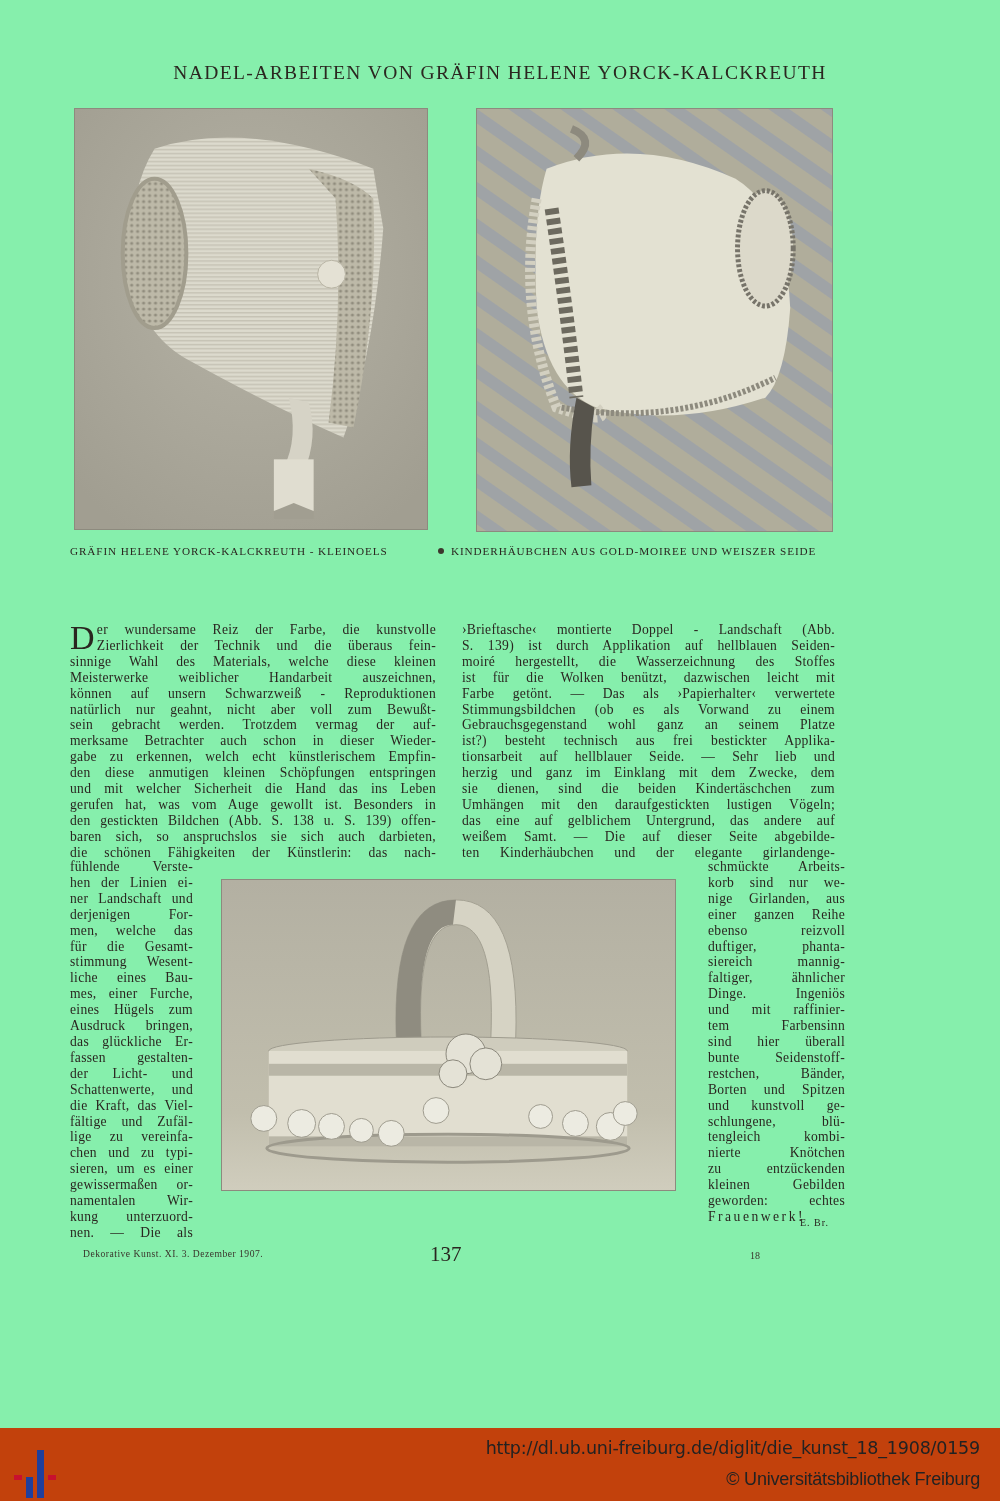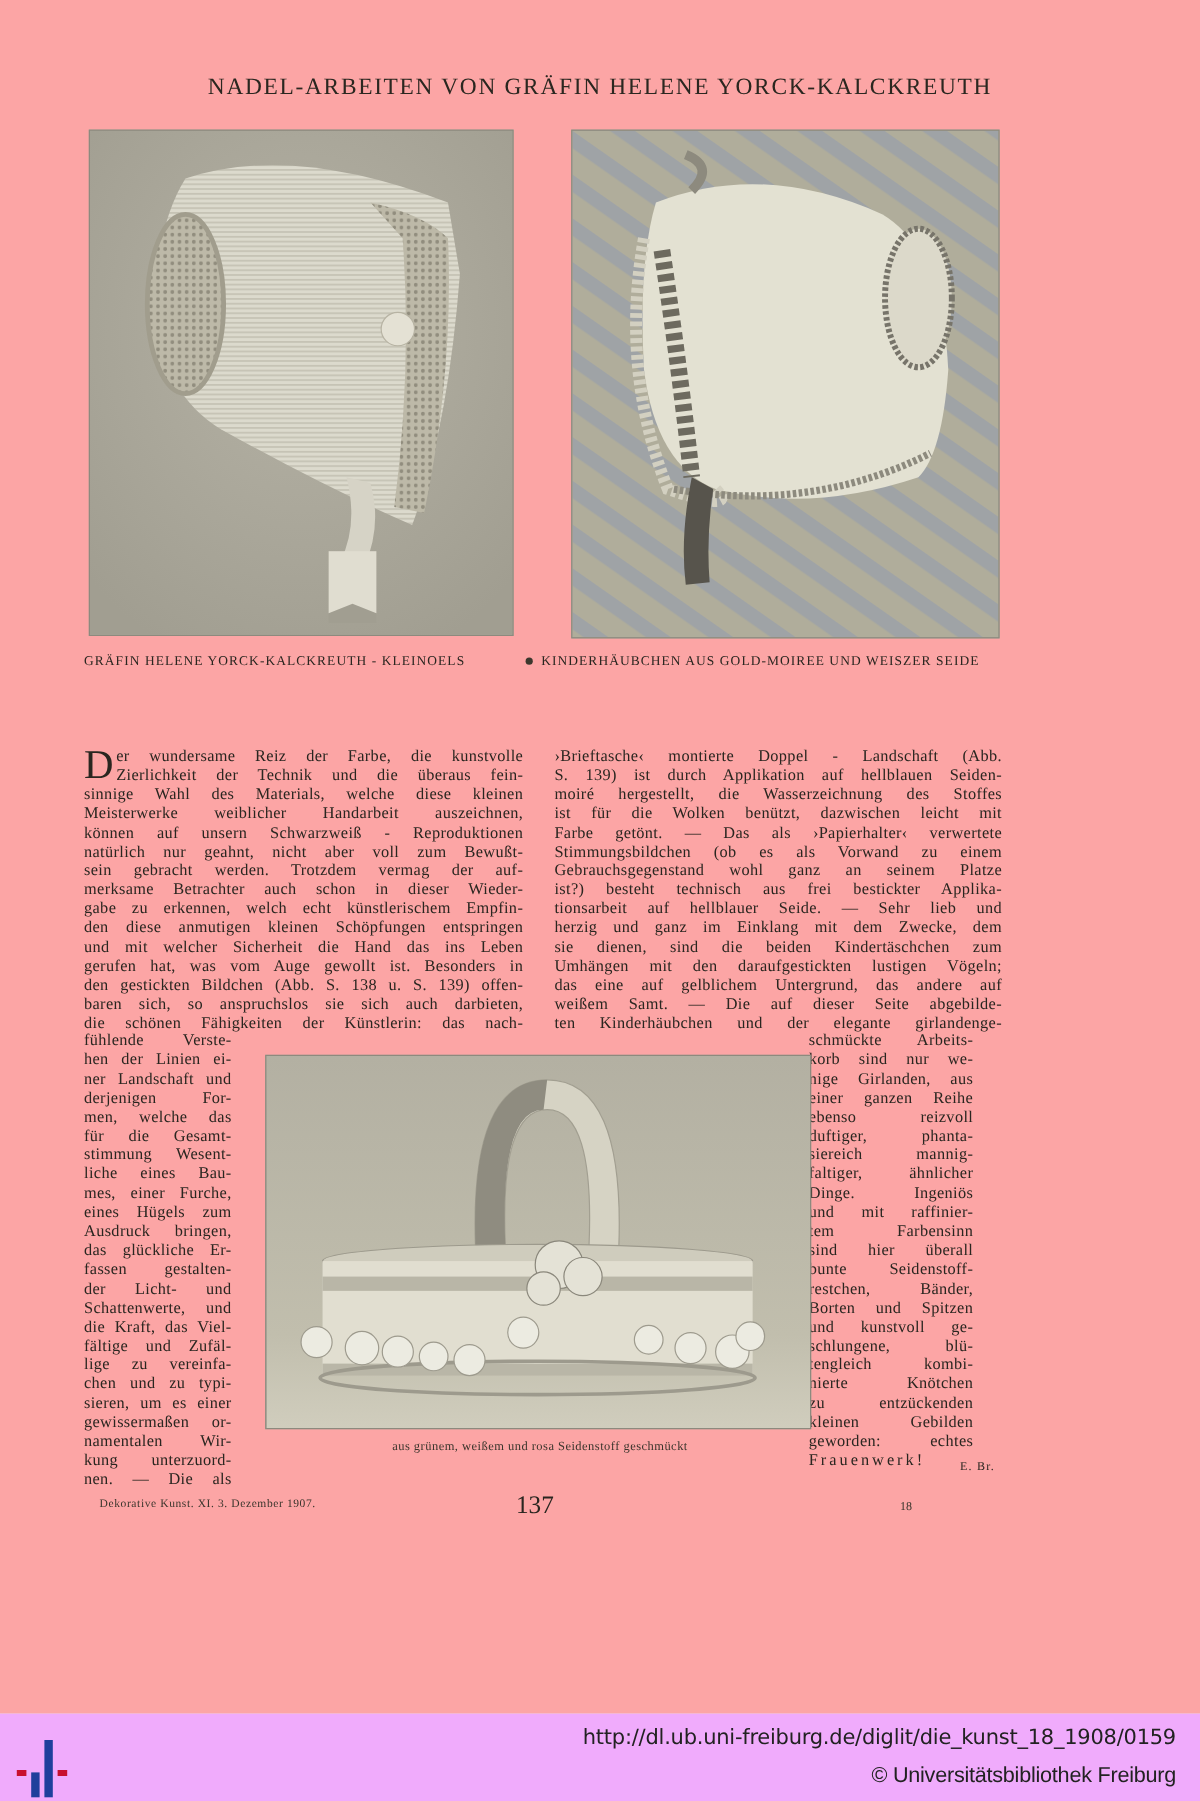--- a/index.html
+++ b/index.html
@@ -1,37 +1,37 @@
 <!DOCTYPE html>
 <html><head>
 <meta charset="utf-8">
 <style>
   * { margin:0; padding:0; box-sizing:border-box; }
   html, body { width:1000px; height:1501px; overflow:hidden; }
   body { background:#f3efd8; font-family:"Liberation Serif", "DejaVu Serif", serif; color:#2a2620; position:relative; }
-  .page { position:absolute; left:0; top:0; width:1000px; height:1428px; background:#fca5a5; }
+  .page { position:absolute; left:0; top:0; width:1000px; height:1428px; background:#86efac; }
   .running-head { position:absolute; top:62px; left:0; width:1000px; text-align:center; font-size:19.5px; letter-spacing:1.4px; color:#2b2720; }
   .plate { position:absolute; background:#a9a699; border:1px solid #8d8a7e; overflow:hidden; }
   .plate svg { display:block; width:100%; height:100%; }
   #plate1 { left:74px; top:108px; width:354px; height:422px; }
   #plate2 { left:476px; top:108px; width:357px; height:424px; }
   #plate3 { left:221px; top:879px; width:455px; height:312px; }
   .caption-title { position:absolute; top:545px; font-size:11.2px; letter-spacing:0.9px; white-space:nowrap; color:#2a2620; }
   .caption-text { position:absolute; font-size:10.6px; letter-spacing:0.6px; text-align:center; line-height:13.5px; color:#3a352c; white-space:nowrap; }
   .bullet { position:absolute; left:438px; top:548px; width:6px; height:6px; border-radius:50%; background:#3c372d; }
   .col { position:absolute; font-size:13.6px; line-height:15.9px; text-align:justify; letter-spacing:0.3px; color:#2a2620; }
   .col .line { display:block; text-align:justify; text-align-last:justify; white-space:nowrap; }
   .dropcap { float:left; font-size:34px; line-height:28px; margin-right:2px; margin-top:2px; }
   .narrow .line { text-align-last:justify; }
   .sig { position:absolute; left:800px; top:1217px; font-size:10px; letter-spacing:1px;text-align:center; }
   .basket-caption { position:absolute; left:200px; top:1199px; width:500px; text-align:center; font-size:10.4px; line-height:14.5px; letter-spacing:0.4px; color:#3a352c; }
   .footer-left { position:absolute; left:83px; top:1248px; font-size:9.6px; letter-spacing:0.5px; color:#3a352c; }
   .folio { position:absolute; left:430px; top:1242px; font-size:21px; color:#2a2620; }
   .footer-right { position:absolute; left:750px; top:1250px; font-size:10px; color:#3a352c; }
-  .bar { position:absolute; left:0; top:1428px; width:1000px; height:73px; background:#f0abfc; }
+  .bar { position:absolute; left:0; top:1428px; width:1000px; height:73px; background:#c2410c; }
   .logo { position:absolute; left:12px; top:20px; width:50px; height:50px; }
   .url { position:absolute; right:20px; top:10px; font-family:"DejaVu Sans", sans-serif; font-size:17.5px; color:#222; letter-spacing:-0.2px; }
   .copy { position:absolute; right:20px; top:41px; font-family:Liberation Sans, sans-serif; font-size:18px; color:#222; letter-spacing:-0.2px; }
 </style>
 </head>
 <body>
 
 <div class="page">
 
   <div class="running-head">NADEL-ARBEITEN VON GRÄFIN HELENE YORCK-KALCKREUTH</div>
@@ -144,21 +144,21 @@
       <span class="line">ist?) besteht technisch aus frei bestickter Applika-</span>
       <span class="line">tionsarbeit auf hellblauer Seide. — Sehr lieb und</span>
       <span class="line">herzig und ganz im Einklang mit dem Zwecke, dem</span>
       <span class="line">sie dienen, sind die beiden Kindertäschchen zum</span>
       <span class="line">Umhängen mit den daraufgestickten lustigen Vögeln;</span>
       <span class="line">das eine auf gelblichem Untergrund, das andere auf</span>
       <span class="line">weißem Samt. — Die auf dieser Seite abgebilde-</span>
       <span class="line">ten Kinderhäubchen und der elegante girlandenge-</span>
     </div>
 
-  <div class="col narrow" id="rightNarrow" style="left:674px; top:859px; width:137px;">
+  <div class="col narrow" id="rightNarrow" style="left:708px; top:859px; width:137px;">
       <span class="line">schmückte Arbeits-</span>
       <span class="line">korb sind nur we-</span>
       <span class="line">nige Girlanden, aus</span>
       <span class="line">einer ganzen Reihe</span>
       <span class="line">ebenso reizvoll</span>
       <span class="line">duftiger, phanta-</span>
       <span class="line">siereich mannig-</span>
       <span class="line">faltiger, ähnlicher</span>
       <span class="line">Dinge. Ingeniös</span>
       <span class="line">und mit raffinier-</span>
@@ -210,21 +210,20 @@
       </g>
       <g fill="#e4e2d6" stroke="#8a877b">
         <circle cx="245" cy="175" r="20"></circle>
           <circle cx="265" cy="185" r="16"></circle>
           <circle cx="232" cy="195" r="14"></circle>
       </g>
     </svg>
   </div>
 
   <div class="basket-caption">
-    <div>aus grünem, weißem und rosa Seidenstoff geschmückt</div>
   </div>
 
   <div class="footer-left">Dekorative Kunst. XI. 3. Dezember 1907.</div>
   <div class="folio">137</div>
   <div class="footer-right">18</div>
 </div>
 
 <div class="bar">
   <svg class="logo" viewBox="0 0 50 50">
     <rect x="2" y="27" width="8" height="5" fill="#c8102e"></rect>

